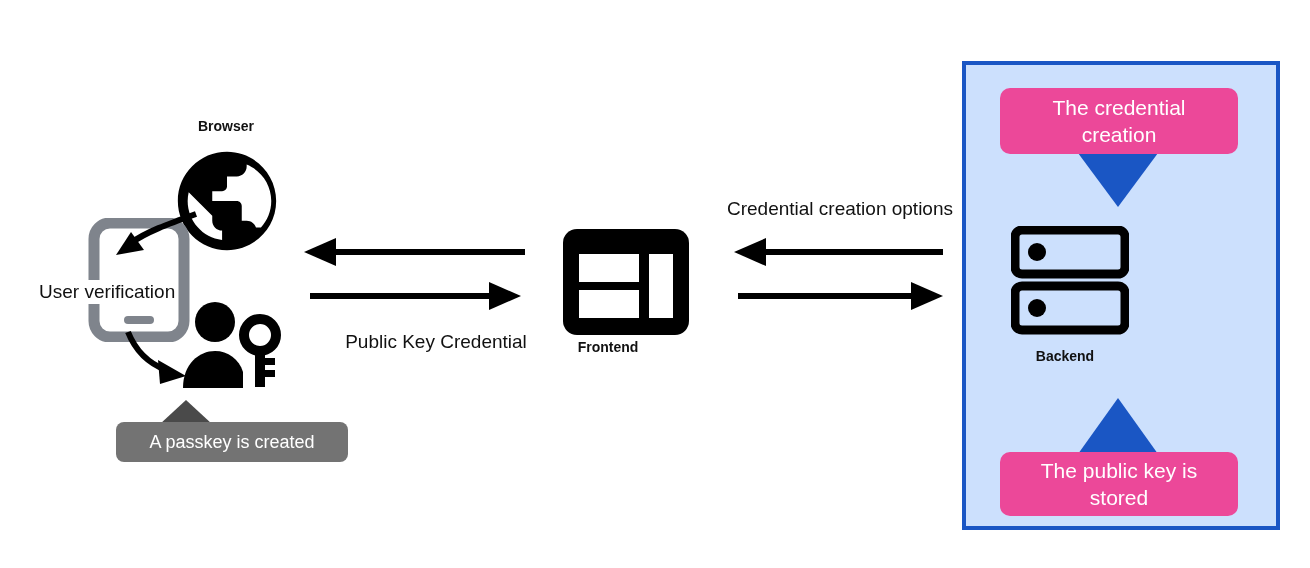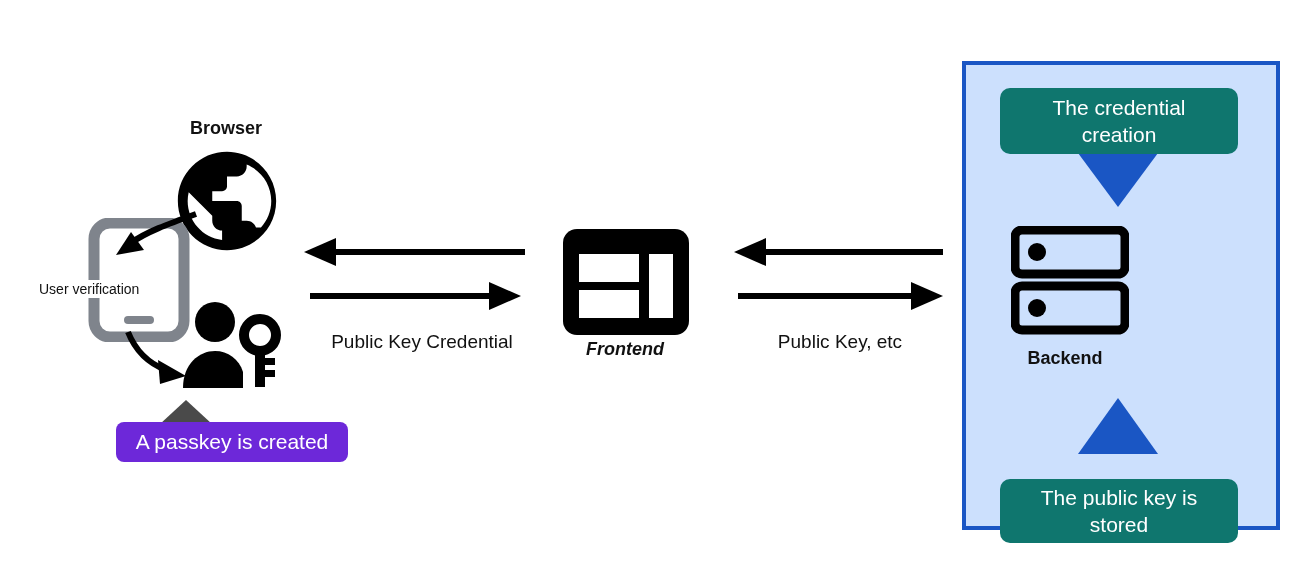--- a/index.html
+++ b/index.html
@@ -27,21 +27,21 @@
     top: 61px;
     width: 318px;
     height: 469px;
     background: #cce0fd;
     border: 4px solid #1a56c4;
     box-sizing: border-box;
   }
 
   
   .callout-blue {
-    background: #0f766e;
+    background: #ec4899;
     color: #ffffff;
     border-radius: 10px;
     font-size: 21px;
     line-height: 27px;
     text-align: center;
     display: flex;
     align-items: center;
     justify-content: center;
     padding: 8px 14px;
     box-sizing: border-box;
@@ -58,86 +58,85 @@
     width: 0; height: 0;
     border-left: 40px solid transparent;
     border-right: 40px solid transparent;
     border-top: 54px solid #1a56c4;
   }
   #callout-bottom {
     left: 1000px;
     top: 452px;
     width: 238px;
     height: 64px;
-    margin-top: 27px;
   }
   #callout-bottom-tail {
     left: 1078px;
     top: 398px;
     width: 0; height: 0;
     border-left: 40px solid transparent;
     border-right: 40px solid transparent;
     border-bottom: 56px solid #1a56c4;
   }
 
   
   #callout-passkey {
     left: 116px;
     top: 422px;
     width: 232px;
     height: 40px;
-    background: #6d28d9;
+    background: #737373;
     color: #ffffff;
     border-radius: 8px;
-    font-size: 21px;
+    font-size: 18px;
     line-height: 40px;
     text-align: center;
     box-sizing: border-box;
   }
   #callout-passkey-tail {
     left: 160px;
     top: 400px;
     width: 0; height: 0;
     border-left: 26px solid transparent;
     border-right: 26px solid transparent;
     border-bottom: 24px solid #4a4a4a;
   }
 
   
   .node-label {
-    font-size: 18px;
+    font-size: 14px;
     font-weight: bold;
     color: #111111;
     text-align: center;
     white-space: nowrap;
   }
   #label-browser { left: 146px; top: 118px; width: 160px; }
-  #label-frontend { left: 545px; top: 339px; width: 160px; font-style: italic; }
+  #label-frontend { left: 528px; top: 339px; width: 160px; }
   #label-backend  { left: 985px; top: 348px; width: 160px; }
 
   
   .edge-label {
     font-size: 19px;
     color: #111111;
     text-align: center;
     white-space: nowrap;
   }
   .edge-label.mono {
     font-family: "Liberation Mono", "DejaVu Sans Mono", monospace;
     font-size: 17px;
     letter-spacing: 0px;
   }
   #label-navcreate     { left: 266px; top: 199px; width: 340px; }
-  #label-pubkeycred    { left: 252px; top: 331px; width: 340px; }
+  #label-pubkeycred    { left: 266px; top: 331px; width: 340px; }
   #label-credopts      { left: 700px; top: 198px; width: 280px; }
   #label-pubkeyetc     { left: 700px; top: 331px; width: 280px; }
   #label-userverif {
     left: 36px;
     top: 280px;
-    font-size: 14px;
+    font-size: 19px;
     color: #111111;
     background: #ffffff;
     padding: 1px 3px;
     white-space: nowrap;
   }
 
   
   #icon-globe   { left: 168px; top: 142px; width: 118px; height: 118px; }
   #icon-phone   { left: 88px;  top: 218px; width: 102px; height: 124px; }
   #icon-person  { left: 182px; top: 302px; width: 104px; height: 90px;  }
@@ -216,21 +215,21 @@
       <rect x="73" y="47" width="10" height="38" fill="#000000"></rect>
       <rect x="83" y="56" width="10" height="7" fill="#000000"></rect>
       <rect x="83" y="68" width="10" height="7" fill="#000000"></rect>
     </svg>
   </div>
 
   <div class="abs" id="callout-passkey-tail"></div>
   <div class="abs" id="callout-passkey">A passkey is created</div>
 
   <div class="abs edge-label" id="label-pubkeycred">Public Key Credential</div>
-  <div class="abs edge-label" id="label-pubkeyetc">Public Key, etc</div>
+  <div class="abs edge-label" id="label-credopts">Credential creation options</div>
 
   <svg class="abs" id="arrows" viewBox="0 0 1310 568" xmlns="http://www.w3.org/2000/svg">
 
     <g>
       <line x1="525" y1="252" x2="322" y2="252" stroke="#000000" stroke-width="6"></line>
       <polygon points="304,252 336,238 336,266" fill="#000000"></polygon>
     </g>
 
     <g>
       <line x1="310" y1="296" x2="503" y2="296" stroke="#000000" stroke-width="6"></line>

